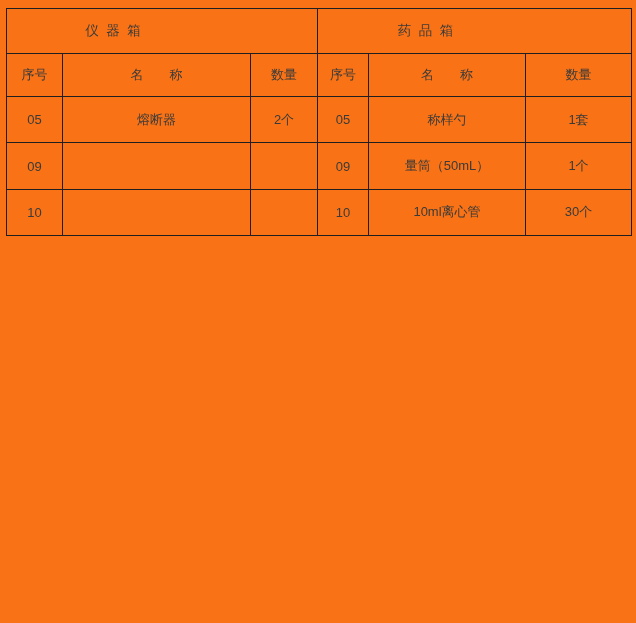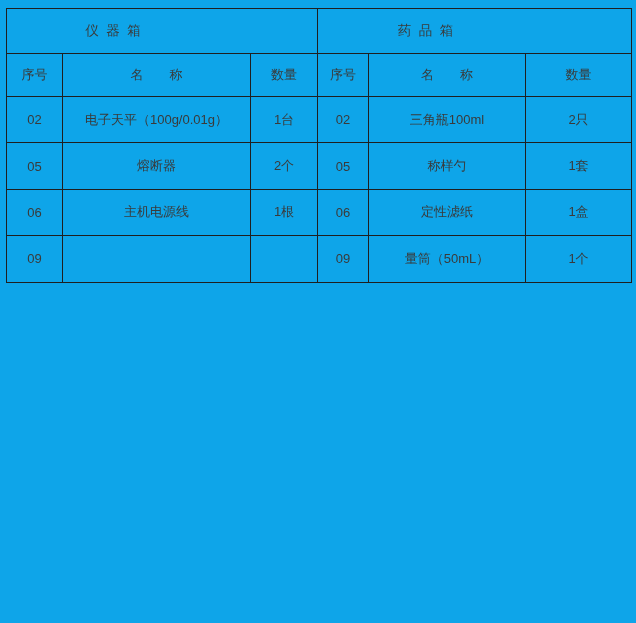--- a/index.html
+++ b/index.html
@@ -5,21 +5,21 @@
   html, body {
     margin: 0;
     padding: 0;
     background: #ffffff;
     font-family: "Liberation Sans", "DejaVu Sans", sans-serif;
   }
   .page {
     position: relative;
     width: 636px;
     height: 623px;
-    background: #0ea5e9;
+    background: #f97316;
     overflow: hidden;
   }
   table.packing {
     position: absolute;
     left: 6px;
     top: 8px;
     width: 625px;
     border-collapse: collapse;
     table-layout: fixed;
   }
@@ -71,56 +71,48 @@
     <tr class="header-row">
       <td>序号</td>
       <td class="name-header">名　　称</td>
       <td>数量</td>
       <td>序号</td>
       <td class="name-header">名　　称</td>
       <td>数量</td>
     </tr>
 
 
-    <tr class="data-row">
-      <td>02</td>
-      <td>电子天平（100g/0.01g）</td>
-      <td>1台</td>
-      <td>02</td>
-      <td>三角瓶100ml</td>
-      <td>2只</td>
-    </tr>
 
 
 
     <tr class="data-row">
       <td>05</td>
       <td>熔断器</td>
       <td>2个</td>
       <td>05</td>
       <td>称样勺</td>
       <td>1套</td>
     </tr>
 
-    <tr class="data-row">
-      <td>06</td>
-      <td>主机电源线</td>
-      <td>1根</td>
-      <td>06</td>
-      <td>定性滤纸</td>
-      <td>1盒</td>
-    </tr>
 
 
 
     <tr class="data-row">
       <td>09</td>
       <td></td>
       <td></td>
       <td>09</td>
       <td>量筒（50mL）</td>
       <td>1个</td>
     </tr>
 
+    <tr class="data-row">
+      <td>10</td>
+      <td></td>
+      <td></td>
+      <td>10</td>
+      <td>10ml离心管</td>
+      <td>30个</td>
+    </tr>
 
   </tbody>
     </table>
 </div>
 
 </body></html>

